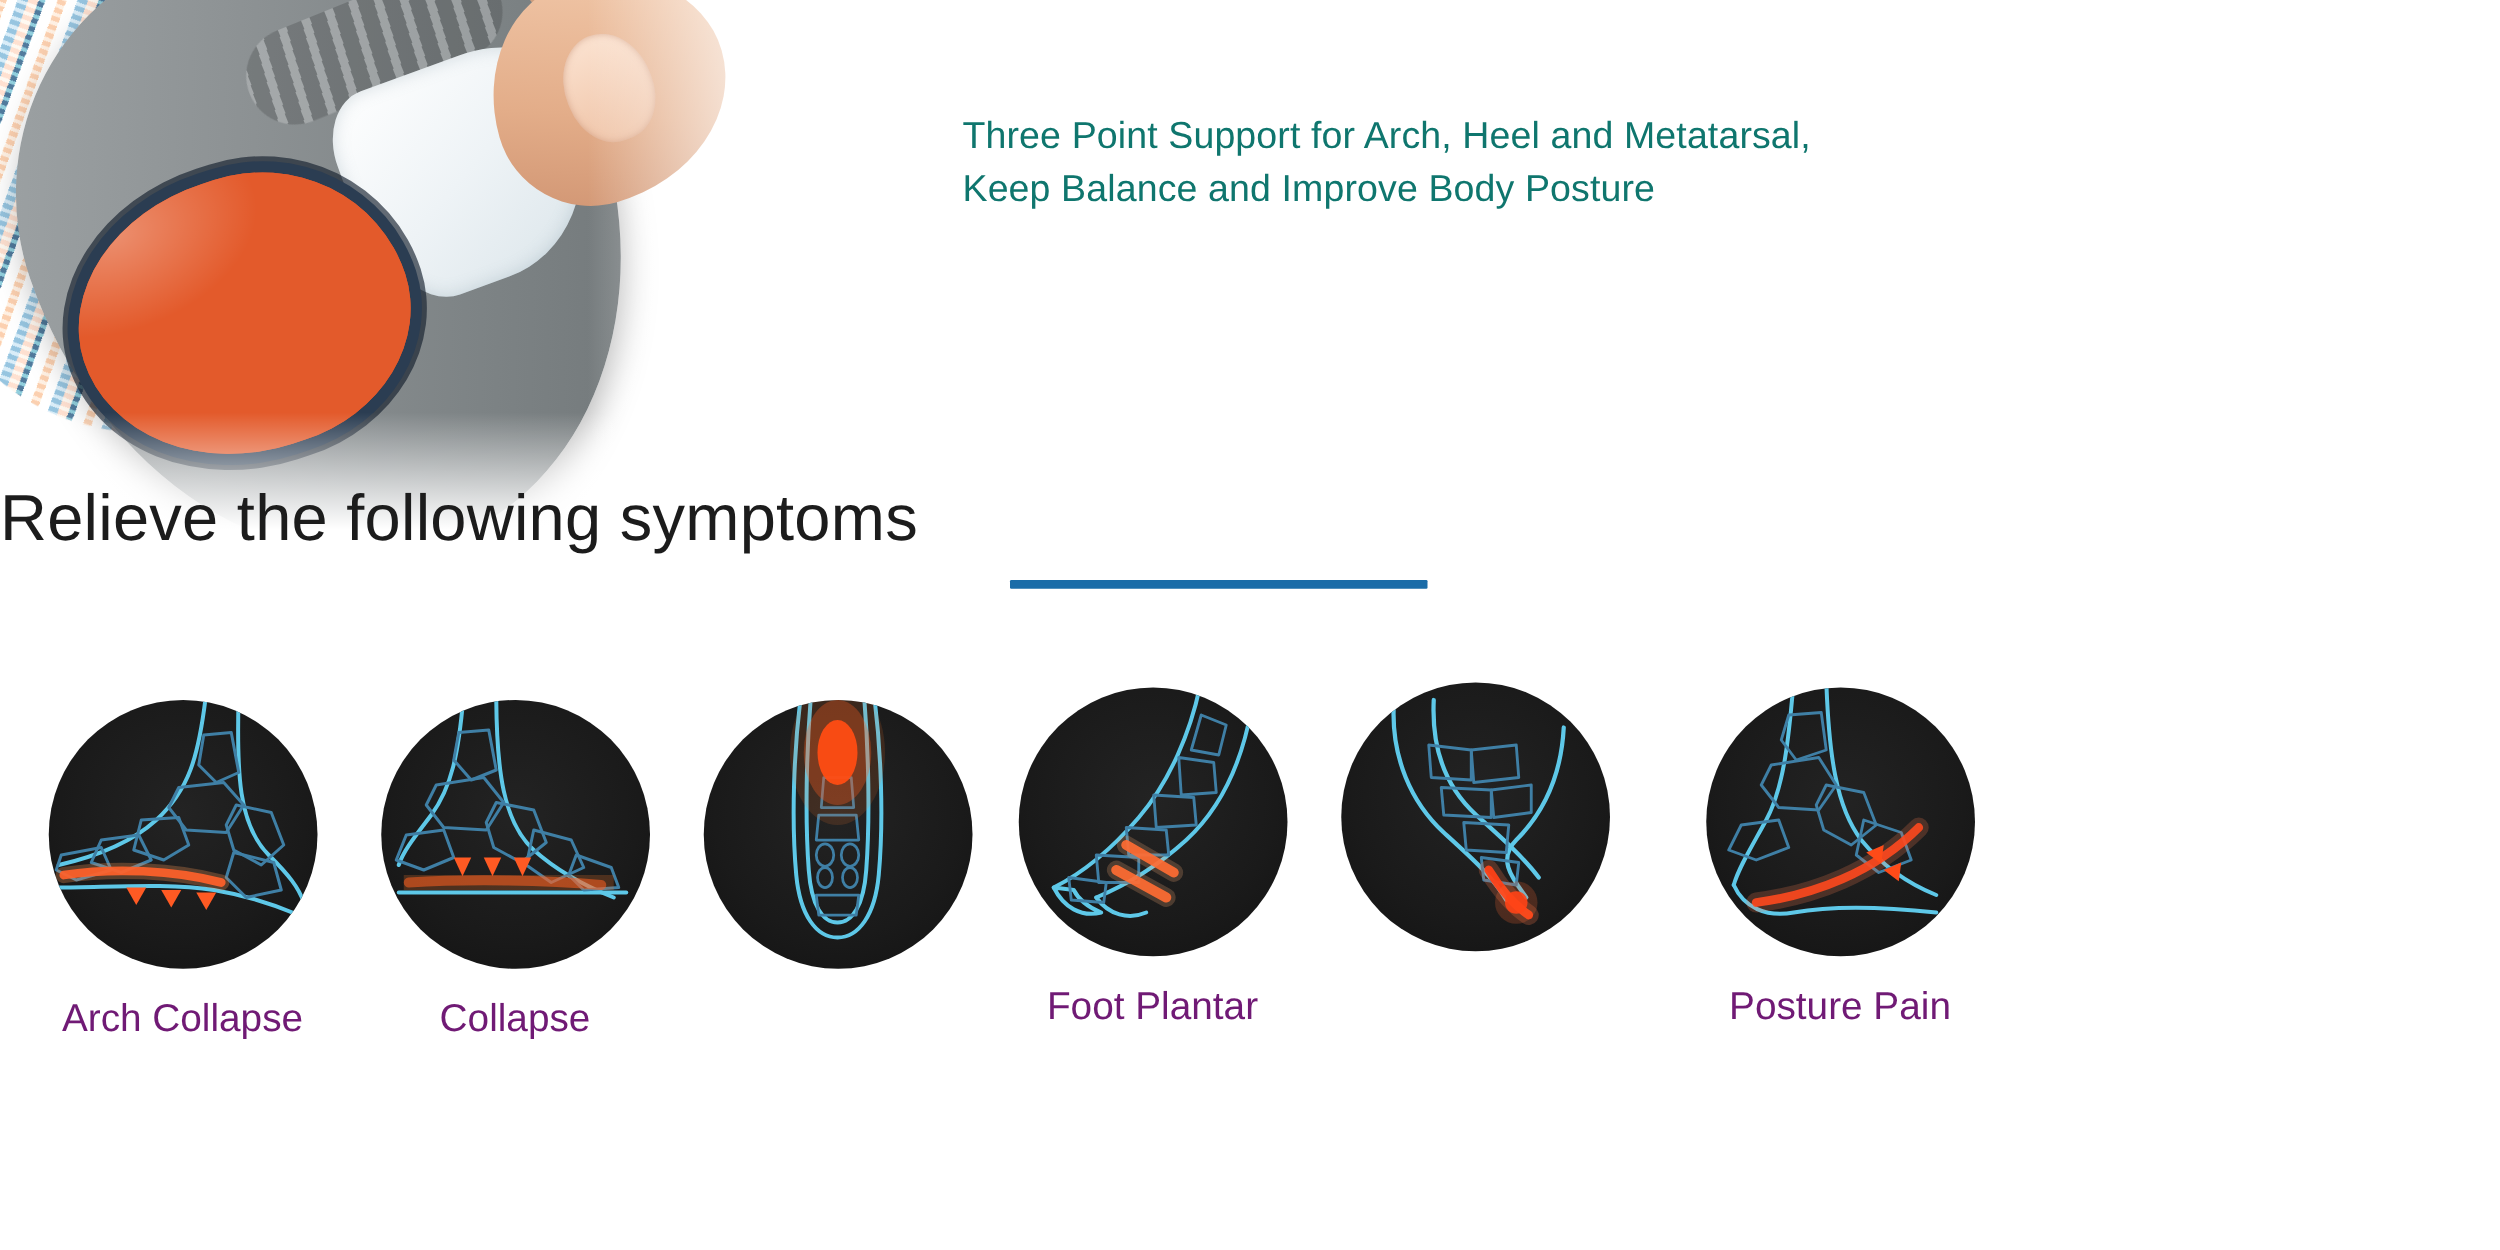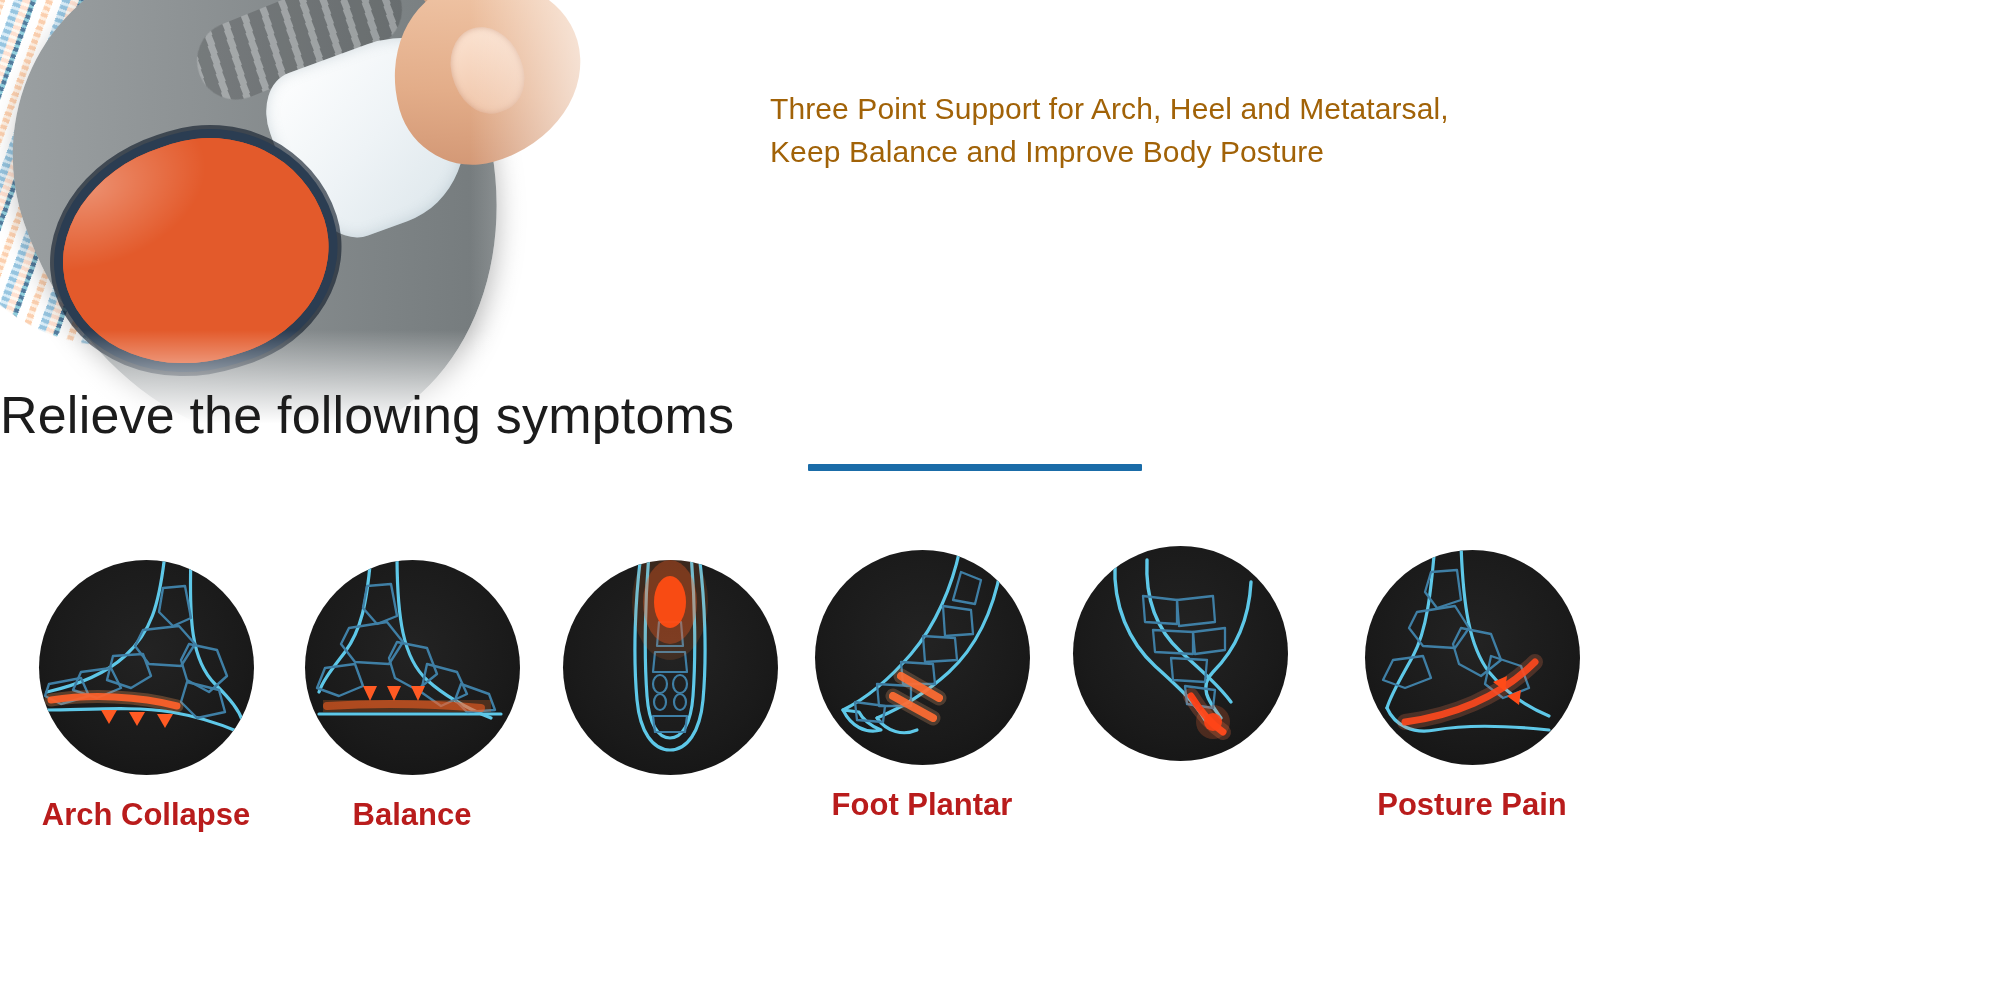--- a/index.html
+++ b/index.html
@@ -156,21 +156,21 @@
     pointer-events:none;
   }
 
   
   .tagline {
     position:absolute;
     left:770px; top:88px;
     width:1020px;
     font-size:30px;
     line-height:1.42;
-    color:#a16207;
+    color:#0f766e;
     font-weight:400;
     letter-spacing:.1px;
   }
   .tagline span { display:block; }
 
   
   .section-title {
     position:absolute;
     left:0; top:385px;
     width:1580px;
@@ -204,22 +204,22 @@
     width:215px; height:215px;
     margin:0 auto;
     border-radius:50%;
     background:radial-gradient(circle at 50% 42%, #232323 0%, #1a1a1a 60%, #121212 100%);
     overflow:hidden;
   }
   .disc svg { position:absolute; left:0; top:0; width:215px; height:215px; }
   .sym-label {
     margin-top:22px;
     font-size:31px;
-    color:#b91c1c;
-    font-weight:700;
+    color:#701a75;
+    font-weight:400;
     white-space:nowrap;
     text-align:center;
   }
 </style>
 </head>
 <body>
 
 <div id="page">
 
   <div class="photo">
@@ -296,21 +296,21 @@
           </g>
           <path d="M22 146 C70 143, 130 144, 176 148" fill="none" stroke="#ff5a1f" stroke-width="8" stroke-linecap="round" opacity=".55"></path>
           <rect x="18" y="140" width="168" height="12" fill="#ff7a2a" opacity=".22"></rect>
           <g fill="#ff5a23">
             <path d="M58 126 h14 l-7 15 z"></path>
             <path d="M82 126 h14 l-7 15 z"></path>
             <path d="M106 126 h14 l-7 15 z"></path>
           </g>
         </svg>
       </div>
-      <div class="sym-label">Balance</div>
+      <div class="sym-label">Collapse</div>
     </div>
 
     <div class="symptom" style="left:550px; top:0;">
       <div class="disc">
         <svg viewBox="0 0 215 215" aria-hidden="true">
           <g fill="none" stroke="#5ec8e8" stroke-width="3.2" stroke-linecap="round" stroke-linejoin="round">
             <path d="M78 -6 C72 40, 70 96, 74 140 C77 172, 90 190, 107 190
                      C124 190, 137 172, 140 140 C144 96, 142 40, 136 -6"></path>
             <path d="M86 -6 C82 40, 81 96, 84 136 C86 164, 95 178, 107 178
                      C119 178, 128 164, 130 136 C133 96, 132 40, 128 -6"></path>

